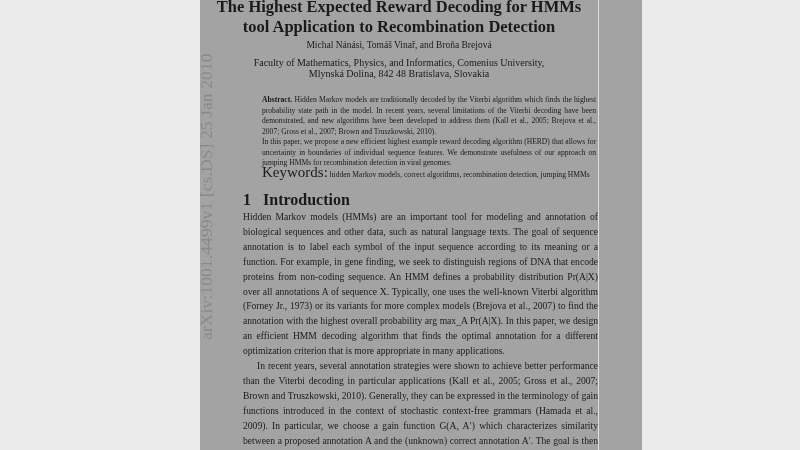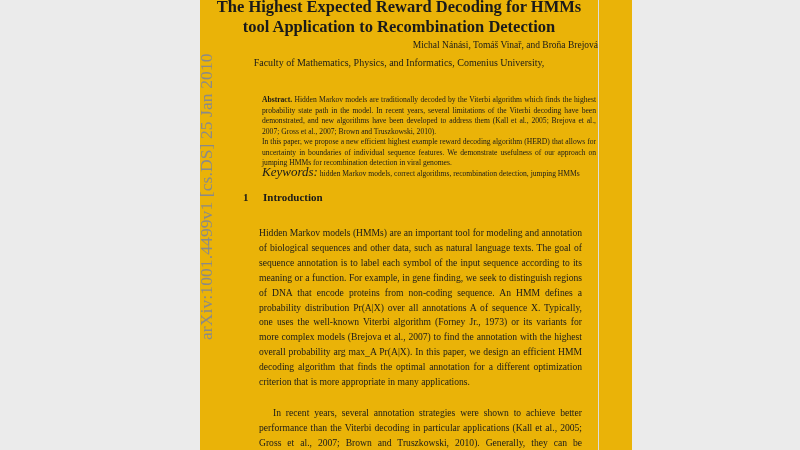--- a/index.html
+++ b/index.html
@@ -6,80 +6,81 @@
   body {
     width:800px; height:450px; overflow:hidden;
     background:#e9e9e9;
     font-family:"Liberation Serif","DejaVu Serif",serif;
     color:#1a1a1a;
     position:relative;
   }
   .bg-left { position:absolute; left:0; top:0; width:200px; height:450px; background:#ebebeb; }
   .bg-right { position:absolute; left:598px; top:0; width:202px; height:450px; background:#ebebeb; }
   .page {
-    position:absolute; left:200px; top:0; width:432px; height:450px;
-    background:#eab308; overflow:hidden;
+    position:absolute; left:200px; top:0; width:398px; height:450px;
+    background:#a3a3a3; overflow:hidden;padding-left:44px;
   }
   .arxiv-stamp {
     position:absolute; left:196px; top:340px;
     transform-origin:left top; transform:rotate(-90deg);
     white-space:nowrap; font-size:17.5px; color:#8a8a8a; letter-spacing:0.1px;
     font-family:"Liberation Serif",serif;
   }
   .title {
     position:absolute; left:0; width:398px; top:-3px; text-align:center;
     font-weight:bold; font-size:16.5px; line-height:20px;
     font-family:"Liberation Serif",serif;
   }
   .authors {
-    position:absolute; left:0; width:398px; top:40px; text-align:right;
+    position:absolute; left:0; width:398px; top:40px; text-align:center;
     font-size:9.5px;
   }
   .affil {
     position:absolute; left:0; width:398px; top:58px; text-align:center;
     font-size:10px; line-height:10.5px;
   }
   .abstract {
     position:absolute; left:62px; width:334px; top:95px;
     font-size:7.6px; line-height:10.5px; text-align:justify;
   }
   .abstract b { font-weight:bold; }
   .keywords {
     position:absolute; left:62px; width:334px; top:164px;
     font-size:7.6px;
   }
-  .keywords .kw-label { font-style:italic; font-size:13px; }
+  .keywords .kw-label { font-size:15px; }
   .section-head {
-    position:absolute; left:43px; top:191px; font-size:11px; font-weight:bold;
+    position:absolute; left:43px; top:191px; font-size:16px; font-weight:bold;
   }
   .section-head .num { display:inline-block; width:20px; }
   .body-text {
     position:absolute; left:43px; width:355px; top:210px;
     font-size:9.6px; line-height:14.9px; text-align:justify;
   }
-  .body-text p { margin:16px; }
+  .body-text p { margin:0; }
   .body-text p.indent { text-indent:14px; }
   .sep { position:absolute; left:598px; top:0; width:1px; height:450px; background:#dddddd; }
 </style>
 </head>
 <body>
 
 <div class="bg-left"></div>
 <div class="bg-right"></div>
 
 <div class="page">
   <div class="title">
     <div>The Highest Expected Reward Decoding for HMMs</div>
     <div>tool Application to Recombination Detection</div>
   </div>
 
   <div class="authors">Michal Nánási, Tomáš Vinař, and Broňa Brejová</div>
 
   <div class="affil">
     <div>Faculty of Mathematics, Physics, and Informatics, Comenius University,</div>
+    <div>Mlynská Dolina, 842 48 Bratislava, Slovakia</div>
   </div>
 
   <div class="abstract">
     <div><b>Abstract.</b> <span>Hidden Markov models are traditionally decoded by the Viterbi algorithm which finds the highest probability state path in the model. In recent years, several limitations of the Viterbi decoding have been demonstrated, and new algorithms have been developed to address them (Kall et al., 2005; Brejova et al., 2007; Gross et al., 2007; Brown and Truszkowski, 2010).</span></div>
     <div>In this paper, we propose a new efficient highest example reward decoding algorithm (HERD) that allows for uncertainty in boundaries of individual sequence features. We demonstrate usefulness of our approach on jumping HMMs for recombination detection in viral genomes.</div>
   </div>
 
   <div class="keywords">
     <span class="kw-label">Keywords:</span>
     <span>hidden Markov models, correct algorithms, recombination detection, jumping HMMs</span>

